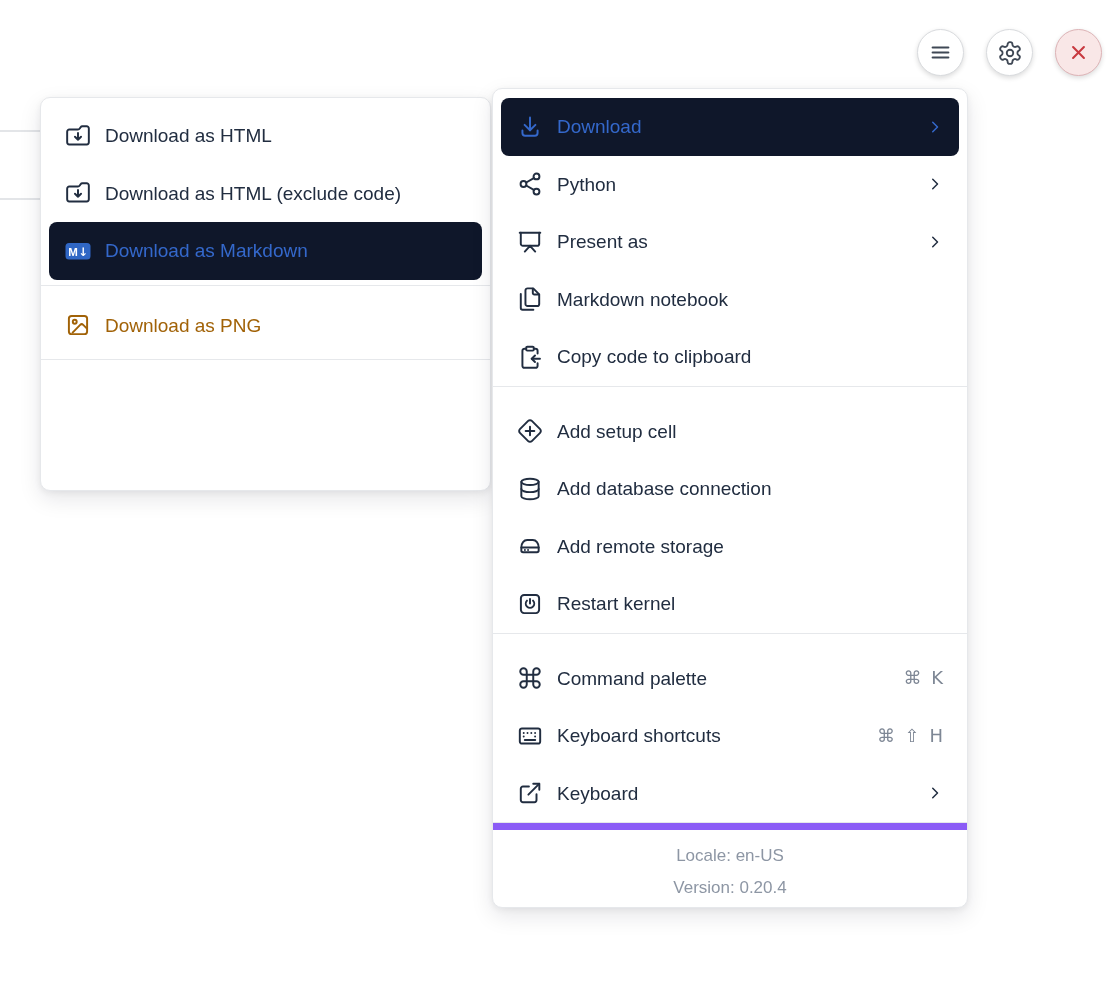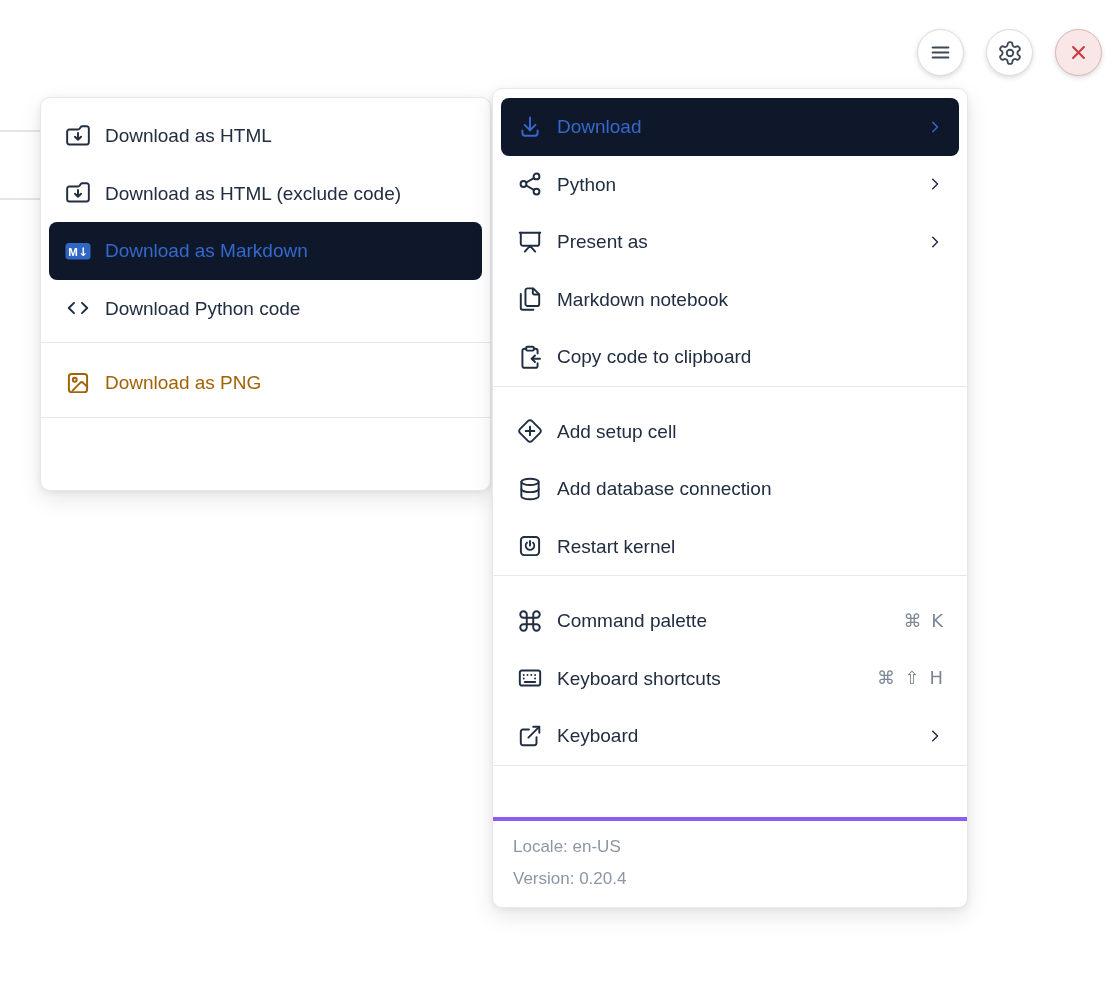--- a/index.html
+++ b/index.html
@@ -52,23 +52,24 @@
     font-family:"DejaVu Sans","Liberation Sans",sans-serif;
   }
   .menu-item .chevron{margin-left:auto;display:flex;align-items:center;}
   .menu-item .chevron svg{width:20px;height:20px;display:block;}
 
   .separator{height:1px;background:#e6e8eb;flex:none;}
   #main-menu .separator{margin:0 0 16px 0;}
   #download-submenu .separator{margin:5px 0 11px 0;}
 
   .menu-footer{
-    margin-top:auto;border-top:4px solid #8b5cf6;
+    margin-top:auto;border-top:7px solid #8b5cf6;
     padding:10px 20px 12px;font-size:17px;line-height:32px;color:#8d96a4;
     border-radius:0 0 10px 10px;
+    text-align:center;
   }
   .menu-footer div{white-space:nowrap;}
 </style>
 </head>
 <body>
 
 <div class="bg-line l1"></div>
 <div class="bg-line l2"></div>
 
 <div class="toolbar">
@@ -124,29 +125,20 @@
         <div class="menu-item active">
           <span class="icon">
             <svg viewBox="0 0 26 24" fill="none" stroke="none">
               <rect x="0.5" y="4" width="25" height="16.5" rx="3.5" fill="#3067c5"></rect>
               <text x="8" y="16.6" fill="#ffffff" font-size="11.5" font-weight="bold" text-anchor="middle" font-family="Liberation Sans, sans-serif">M</text>
               <text x="18.3" y="16.8" fill="#ffffff" font-size="11.5" font-weight="bold" text-anchor="middle" font-family="DejaVu Sans, sans-serif">↓</text>
             </svg>
           </span>
           <span class="label">Download as Markdown</span>
         </div>
-        <div class="menu-item">
-          <span class="icon">
-            <svg viewBox="0 0 24 24" fill="none" stroke="currentColor" stroke-width="1.8" stroke-linecap="round" stroke-linejoin="round">
-              <path d="m8.3 7.3-4.8 4.7 4.8 4.7"></path>
-              <path d="m15.7 7.3 4.8 4.7-4.8 4.7"></path>
-            </svg>
-          </span>
-          <span class="label">Download Python code</span>
-        </div>
       </div>
       <div class="separator"></div>
       <div class="menu-group">
         <div class="menu-item disabled">
           <span class="icon">
             <svg viewBox="0 0 24 24" fill="none" stroke="currentColor" stroke-width="1.8" stroke-linecap="round" stroke-linejoin="round">
               <rect x="3.6" y="3.6" width="16.8" height="16.8" rx="2.5"></rect>
               <circle cx="9" cy="9" r="1.8"></circle>
               <path d="m20.3 15.4-3.5-3.5a2 2 0 0 0-2.8 0L7 19"></path>
             </svg>
@@ -243,20 +235,30 @@
         </div>
         <div class="menu-item">
           <span class="icon">
             <svg viewBox="0 0 24 24" fill="none" stroke="currentColor" stroke-width="1.8" stroke-linecap="round" stroke-linejoin="round">
               <ellipse cx="12" cy="5.4" rx="8" ry="2.9"></ellipse>
               <path d="M4 5.4v13.2c0 1.6 3.6 2.9 8 2.9s8-1.3 8-2.9V5.4"></path>
               <path d="M4 12c0 1.6 3.6 2.9 8 2.9s8-1.3 8-2.9"></path>
             </svg>
           </span>
           <span class="label">Add database connection</span>
+        </div>
+        <div class="menu-item">
+          <span class="icon">
+            <svg viewBox="0 0 24 24" fill="none" stroke="currentColor" stroke-width="1.8" stroke-linecap="round" stroke-linejoin="round">
+              <path d="M4 13.3c0-4 2.4-6.8 5.4-6.8h5.2c3 0 5.4 2.8 5.4 6.8v2.8a1.6 1.6 0 0 1-1.6 1.6H5.6A1.6 1.6 0 0 1 4 16.1Z"></path>
+              <path d="M4 13.3h16"></path>
+              <path d="M7.3 15.6h.01M10.2 15.6h.01"></path>
+            </svg>
+          </span>
+          <span class="label">Add remote storage</span>
         </div>
         <div class="menu-item">
           <span class="icon">
             <svg viewBox="0 0 24 24" fill="none" stroke="currentColor" stroke-width="1.8" stroke-linecap="round" stroke-linejoin="round">
               <rect x="3.6" y="3.6" width="16.8" height="16.8" rx="3"></rect>
               <path d="M12 7.4v4.2"></path>
               <path d="M9.2 8.9a3.9 3.9 0 1 0 5.6 0"></path>
             </svg>
           </span>
           <span class="label">Restart kernel</span>

